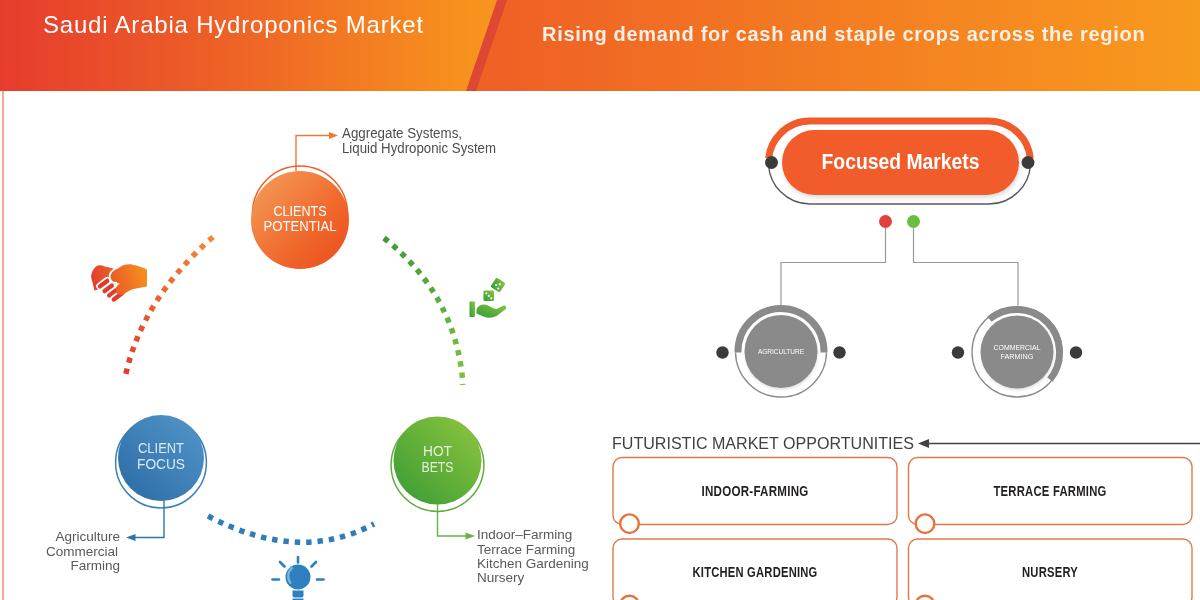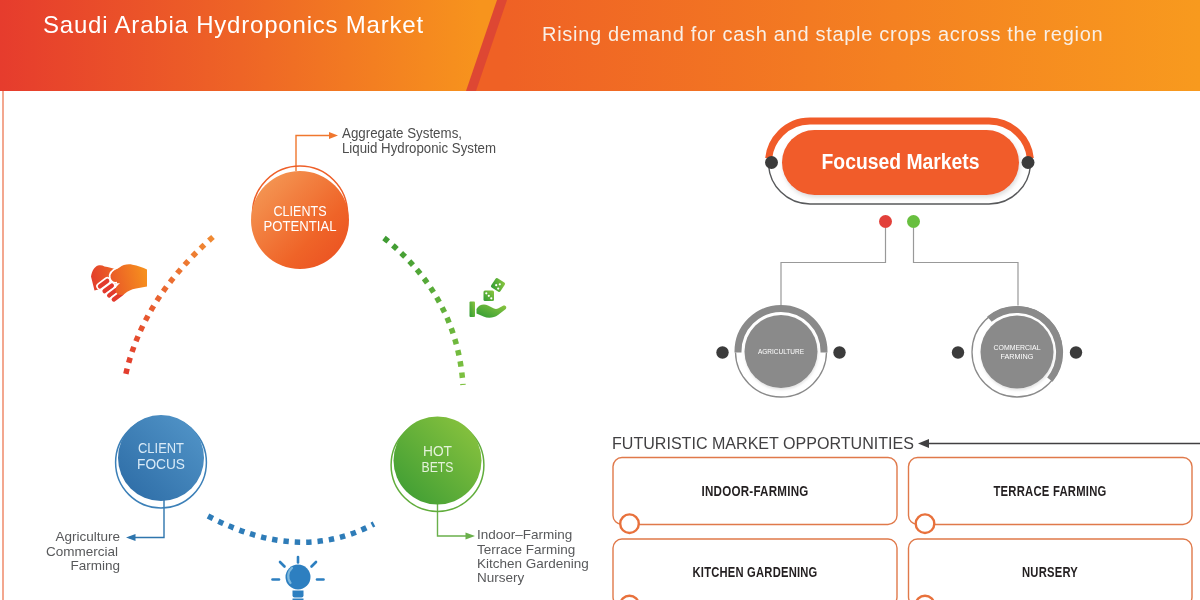--- a/index.html
+++ b/index.html
@@ -9,21 +9,21 @@
       background:linear-gradient(90deg,#e63c2d 0%,#ee6426 20%,#f7941d 40%);}
   #hdr-right{position:absolute;left:0;top:0;width:1200px;height:91px;
       background:linear-gradient(90deg,#ef6125 42%,#f89a1e 100%);
       clip-path:polygon(506px 0,1200px 0,1200px 91px,475px 91px);}
   #hdr-stripe{position:absolute;left:0;top:0;width:1200px;height:91px;
       background:#de4733;
       clip-path:polygon(497px 0,507px 0,476px 91px,466px 91px);}
   #title{position:absolute;left:43px;top:11px;color:#fff;font-size:24px;
       font-weight:normal;letter-spacing:0.8px;}
   #subtitle{position:absolute;left:542px;top:23px;color:#f9efe6;font-size:20px;
-      font-weight:normal;letter-spacing:0.7px;}
+      font-weight:bold;letter-spacing:0.7px;}
   #leftline{position:absolute;left:2px;top:91px;width:2px;height:509px;background:#f3a78f;}
   svg{position:absolute;left:0;top:0;}
   .anno{fill:#4d4d4d;font-size:14px;}
   .list{fill:#58595b;font-size:13.5px;}
 </style>
 </head>
 <body>
 <div id="header"></div>
 <div id="hdr-right"></div>
 <div id="hdr-stripe"></div>

